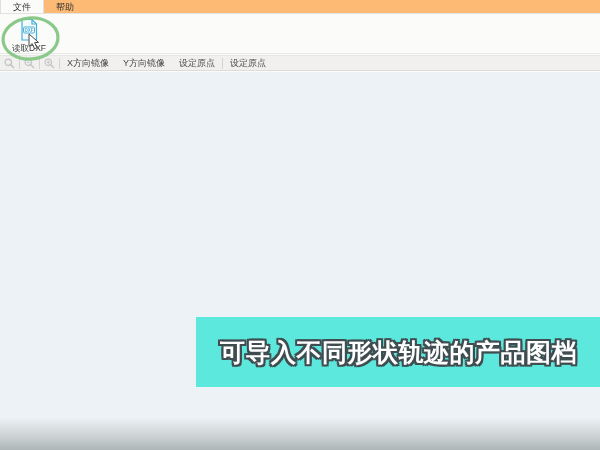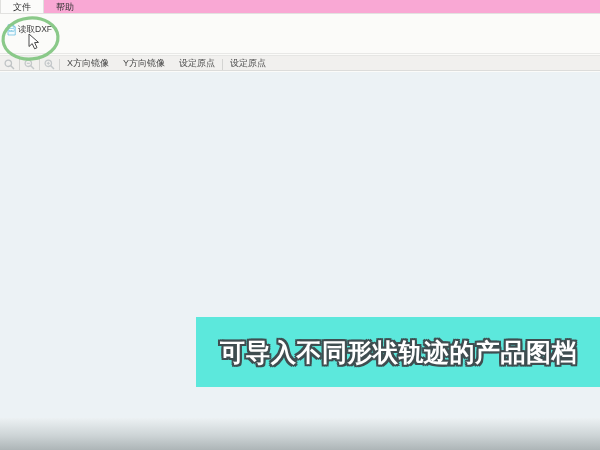--- a/index.html
+++ b/index.html
@@ -9,21 +9,21 @@
   .window {
     position: relative;
     width: 600px; height: 450px;
     background: #fbfbf9;
     overflow: hidden;
   }
 
   
   .menubar {
     position: absolute; left: 0; top: 0; width: 600px; height: 14px;
-    background: #f9a8d4;
+    background: #fdba74;
     border-bottom: 1px solid #e2e2e0;
     display: flex; align-items: stretch;
     font-size: 9px; color: #333;
   }
   .menutab {
     padding: 2px 12px 0 12px;
     display: flex; align-items: center;
     cursor: default;
   }
   .menutab.active {
@@ -35,34 +35,34 @@
   
   .ribbon {
     position: absolute; left: 0; top: 15px; width: 600px; height: 39px;
     background: #fbfbf9;
     border-bottom: 1px solid #e8e8e6;
     display: flex; align-items: flex-start;
   }
   .rbtn {
     margin-top: 3px;
     width: 46px;
-    display: flex; flex-direction: row; align-items: center;
+    display: flex; flex-direction: column; align-items: center;
     gap: 1px;
   }
   .rbtn .rlabel { font-size: 8.5px; color: #3a3a3a; white-space: nowrap; }
   .rbtn:first-child { margin-left: 6px; }
   .rbtn + .rbtn { margin-left: 14px; }
 
   
   .toolbar2 {
     position: absolute; left: 0; top: 55px; width: 600px; height: 16px;
     background: #f1f0ee;
     border-top: 1px solid #e6e6e4;
     border-bottom: 1px solid #dcdcda;
-    display: flex; align-items: flex-end;
+    display: flex; align-items: center;
     font-size: 9px; color: #4a4a4a;
   }
   .t2icon { padding: 0 4px; display: flex; align-items: center; }
   .t2sep { width: 1px; height: 11px; background: #d4d4d2; }
   .t2item { padding: 0 7px; white-space: nowrap; cursor: default; }
 
   
   .canvas {
     position: absolute; left: 0; top: 72px; width: 600px; height: 378px;
     background: #ecf2f5;

